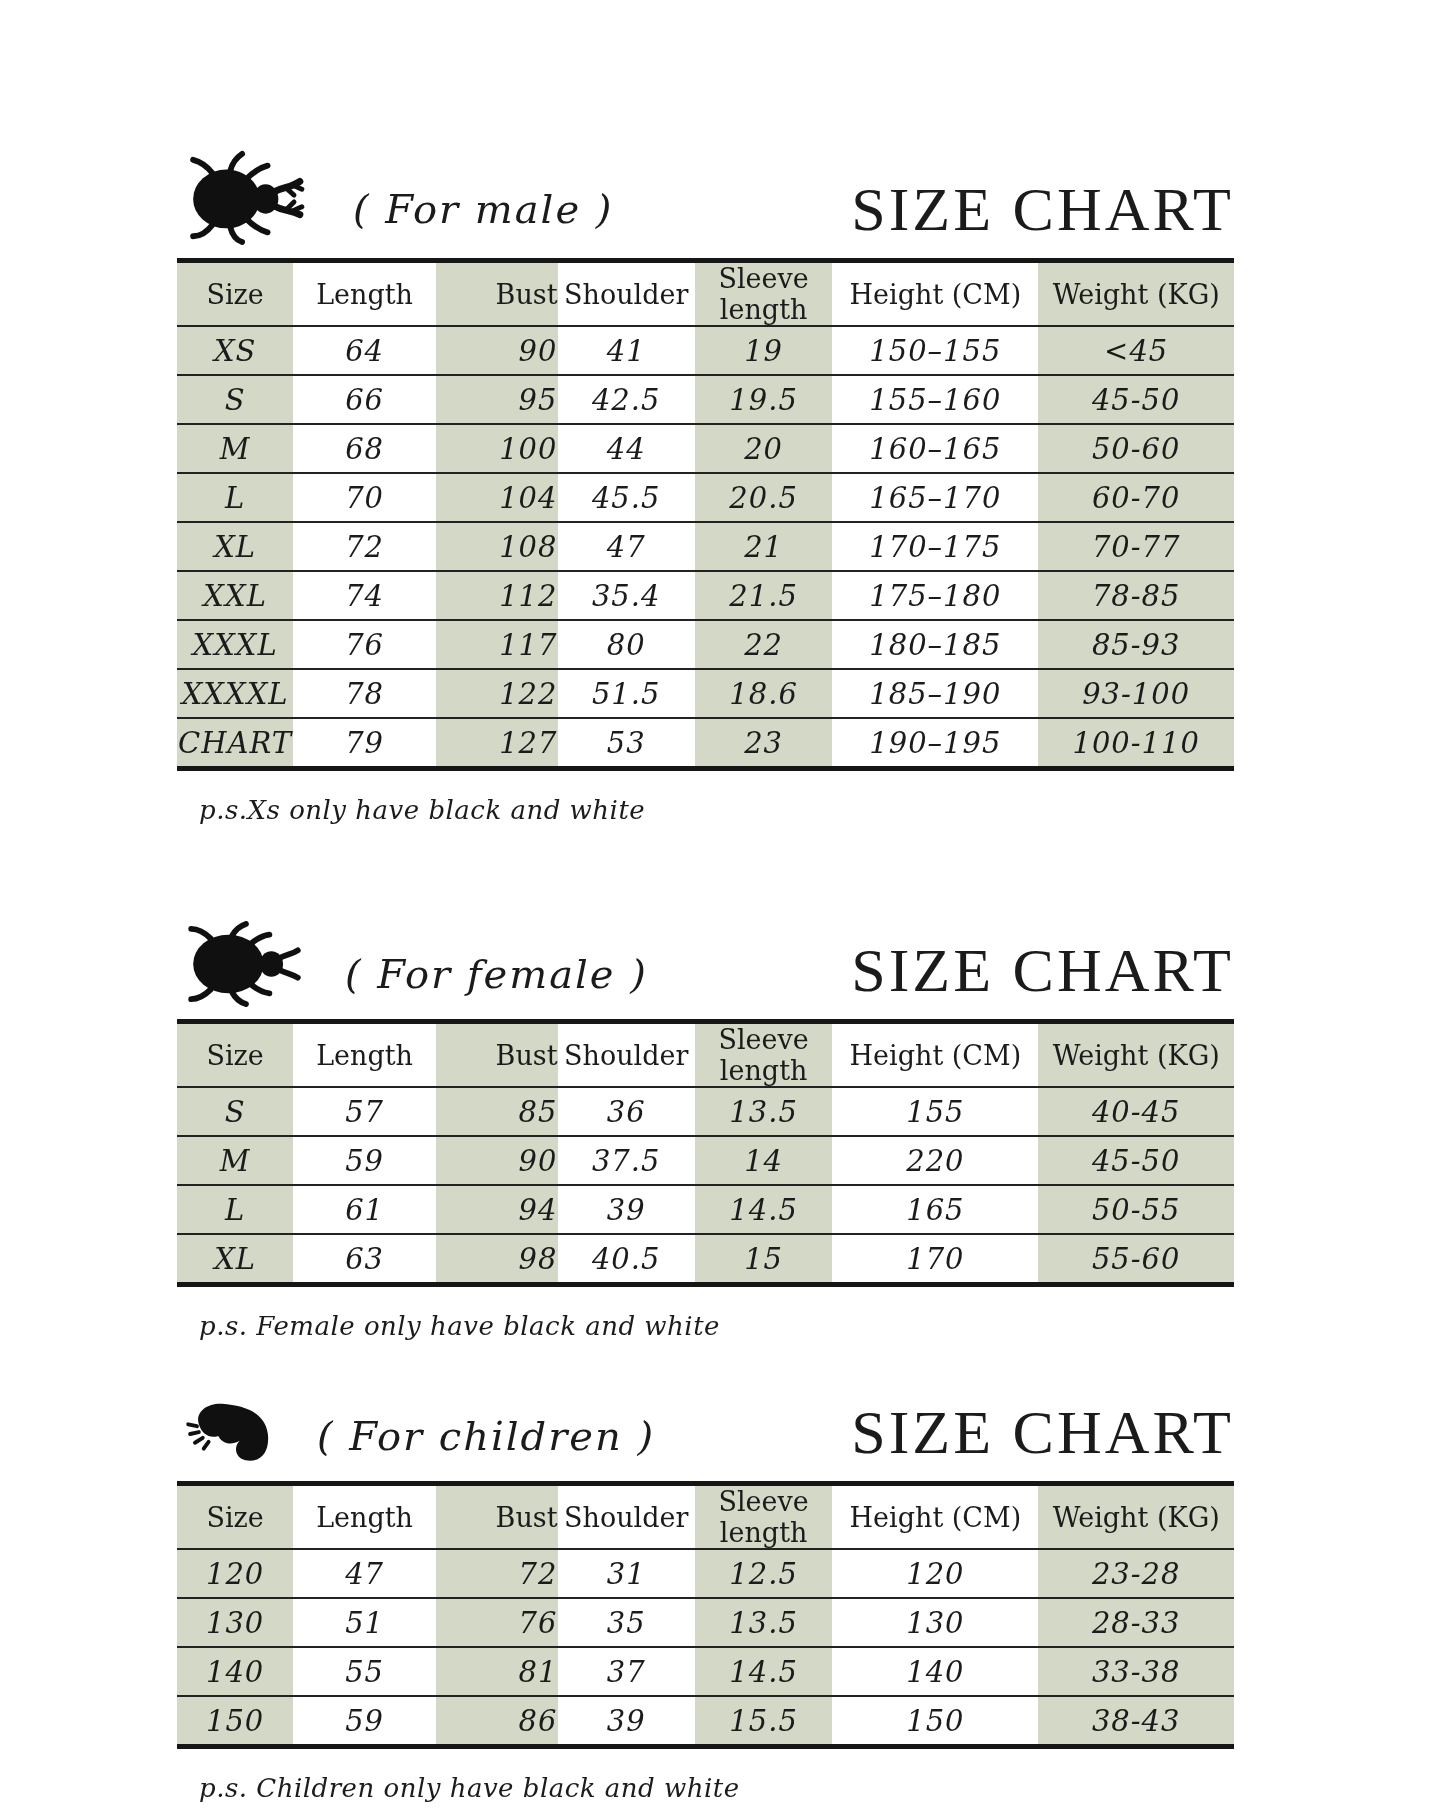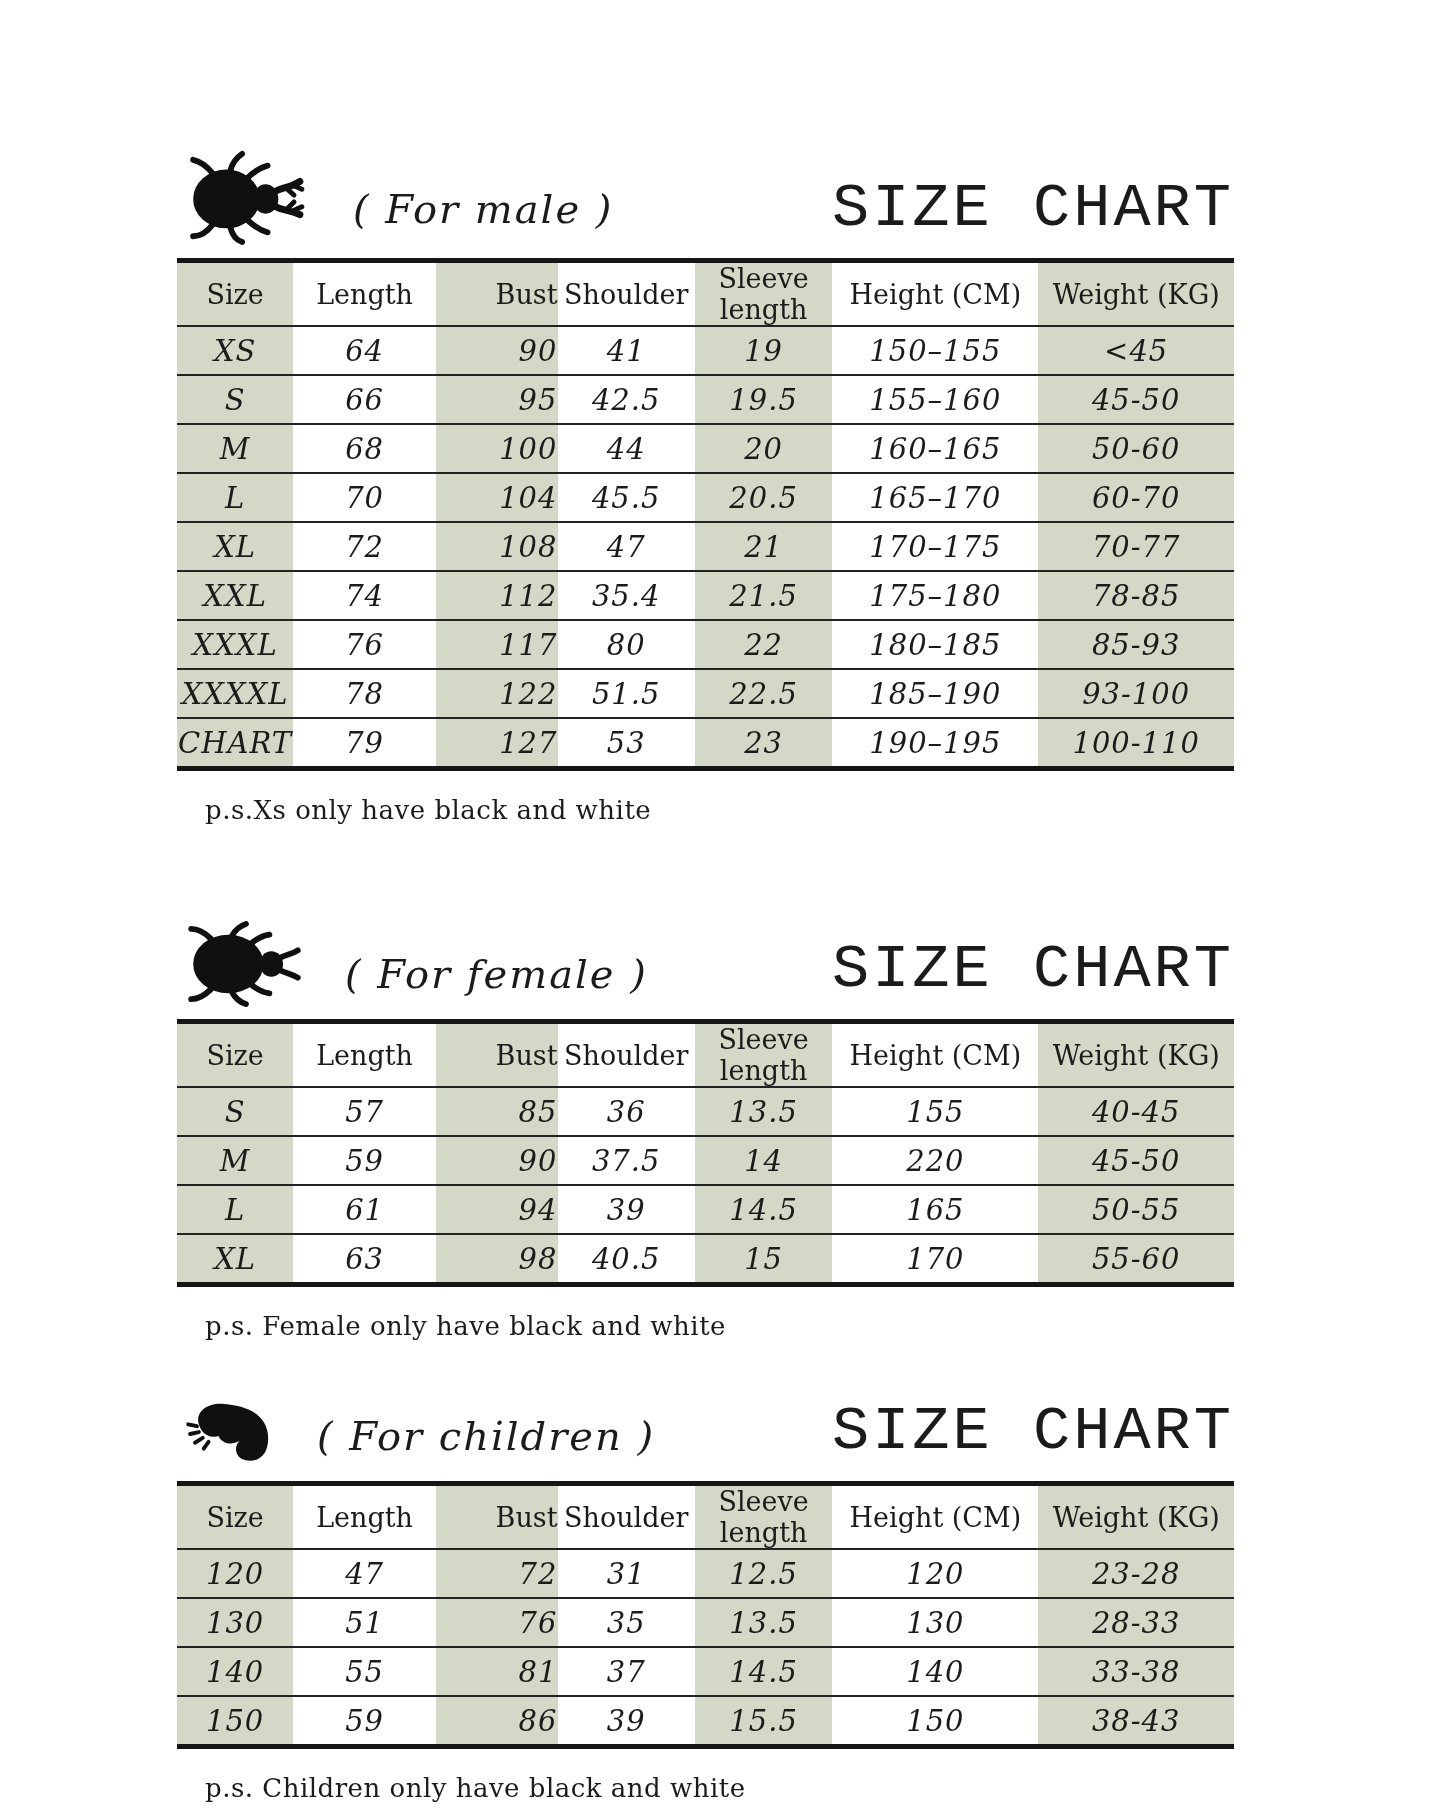--- a/index.html
+++ b/index.html
@@ -23,21 +23,21 @@
   .icon-wrap{flex:0 0 auto;line-height:0;}
   .section-label{
     font-style:italic;
     font-size:40px;
     letter-spacing:2px;
     white-space:nowrap;
     padding:0 0 10px 42px;
   }
   .spacer{flex:1 1 auto;}
   .chart-title{
-    font-family:Liberation Mono, monospace;
+    font-family:Liberation Serif, serif;
     font-size:62px;
     line-height:1;
     letter-spacing:3px;
     white-space:nowrap;
     padding-bottom:6px;
   }
   table.size-table{
     width:100%;
     border-collapse:collapse;
     table-layout:fixed;
@@ -67,23 +67,24 @@
   .size-table th:nth-child(odd),.size-table td:nth-child(odd){background:#d4d8c7;}
   .size-table th:nth-child(even),.size-table td:nth-child(even){background:#ffffff;}
   .size-table th:nth-child(1),.size-table td:nth-child(1){width:11%;}
   .size-table th:nth-child(2),.size-table td:nth-child(2){width:13.5%;}
   .size-table th:nth-child(3),.size-table td:nth-child(3){width:11.5%;text-align:right;}
   .size-table th:nth-child(4),.size-table td:nth-child(4){width:13%;}
   .size-table th:nth-child(5),.size-table td:nth-child(5){width:13%;}
   .size-table th:nth-child(6),.size-table td:nth-child(6){width:19.5%;}
   .size-table th:nth-child(7),.size-table td:nth-child(7){width:18.5%;}
   .ps-note{
+    font-style:italic;
     font-size:26px;
     letter-spacing:0.5px;
-    margin:24px 0 0 28px;
+    margin:24px 0 0 22px;
   }
   .sec-female{margin-top:96px;}
   .sec-children{margin-top:58px;}
   .sec-male .section-label{padding-bottom:14px;}
   svg .blk{fill:#101010;stroke:none;}
   svg .ln{fill:none;stroke:#101010;stroke-linecap:round;}
 </style>
 </head>
 <body>
 
@@ -185,21 +186,21 @@
             <td>80</td>
             <td>22</td>
             <td>180–185</td>
             <td>85-93</td>
           </tr>
           <tr>
             <td>XXXXL</td>
             <td>78</td>
             <td>122</td>
             <td>51.5</td>
-            <td>22.5</td>
+            <td>18.6</td>
             <td>185–190</td>
             <td>93-100</td>
           </tr>
           <tr>
             <td>CHART</td>
             <td>79</td>
             <td>127</td>
             <td>53</td>
             <td>23</td>
             <td>190–195</td>

